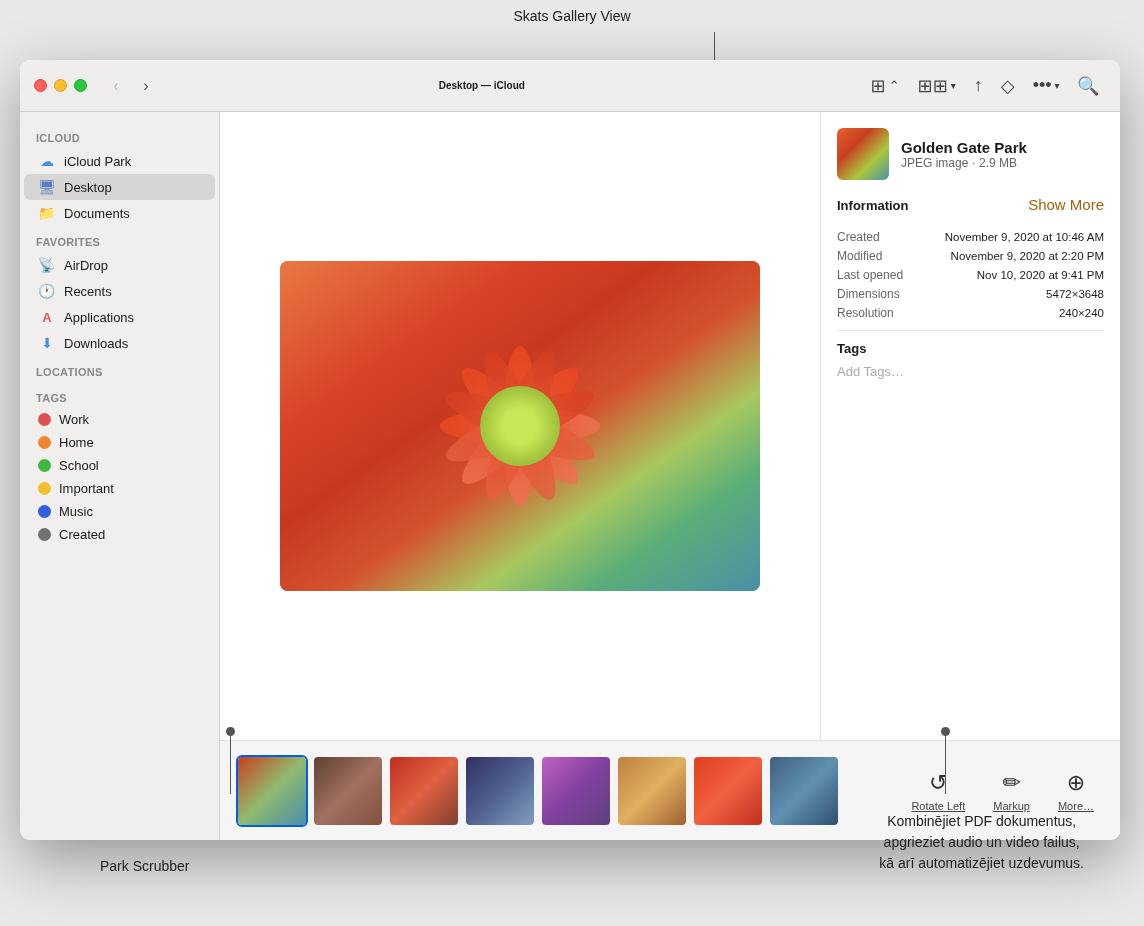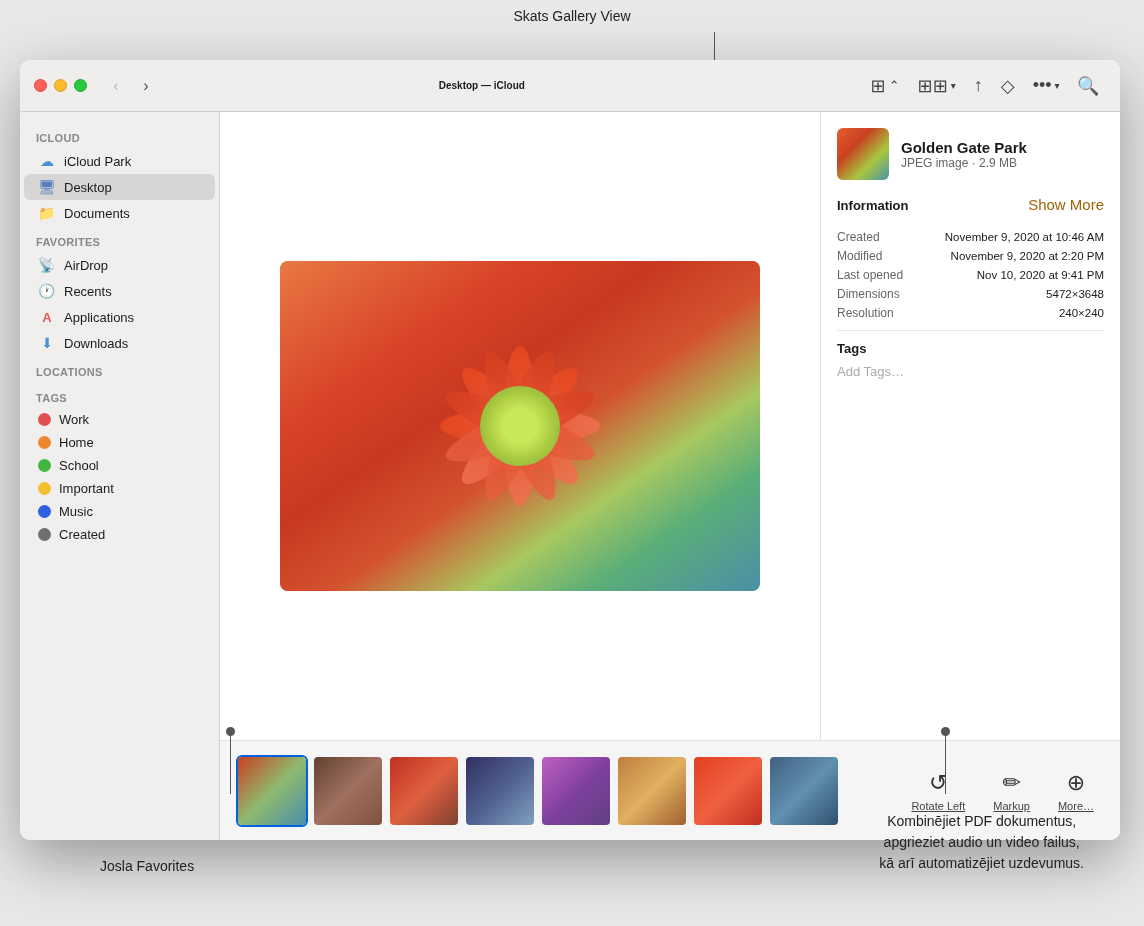--- a/index.html
+++ b/index.html
@@ -646,21 +646,21 @@
           <button class="action-btn">
             <span class="action-icon">⊕</span>
             <span class="action-label">More…</span>
           </button>
         </div>
       </div>
     </div>
   </div>
 </div>
 
-<div class="callout-bottom-left">Josla Favorites</div>
+<div class="callout-bottom-left">Park Scrubber</div>
 <div class="callout-line-bottom-left"></div>
 <div class="callout-dot-bottom-left"></div>
 
 <div class="callout-bottom-right">
   Kombinējiet PDF dokumentus,<br>apgrieziet audio un video failus,<br>kā arī automatizējiet uzdevumus.
 </div>
 <div class="callout-line-bottom-right"></div>
 <div class="callout-dot-bottom-right"></div>
 
 </body></html>

